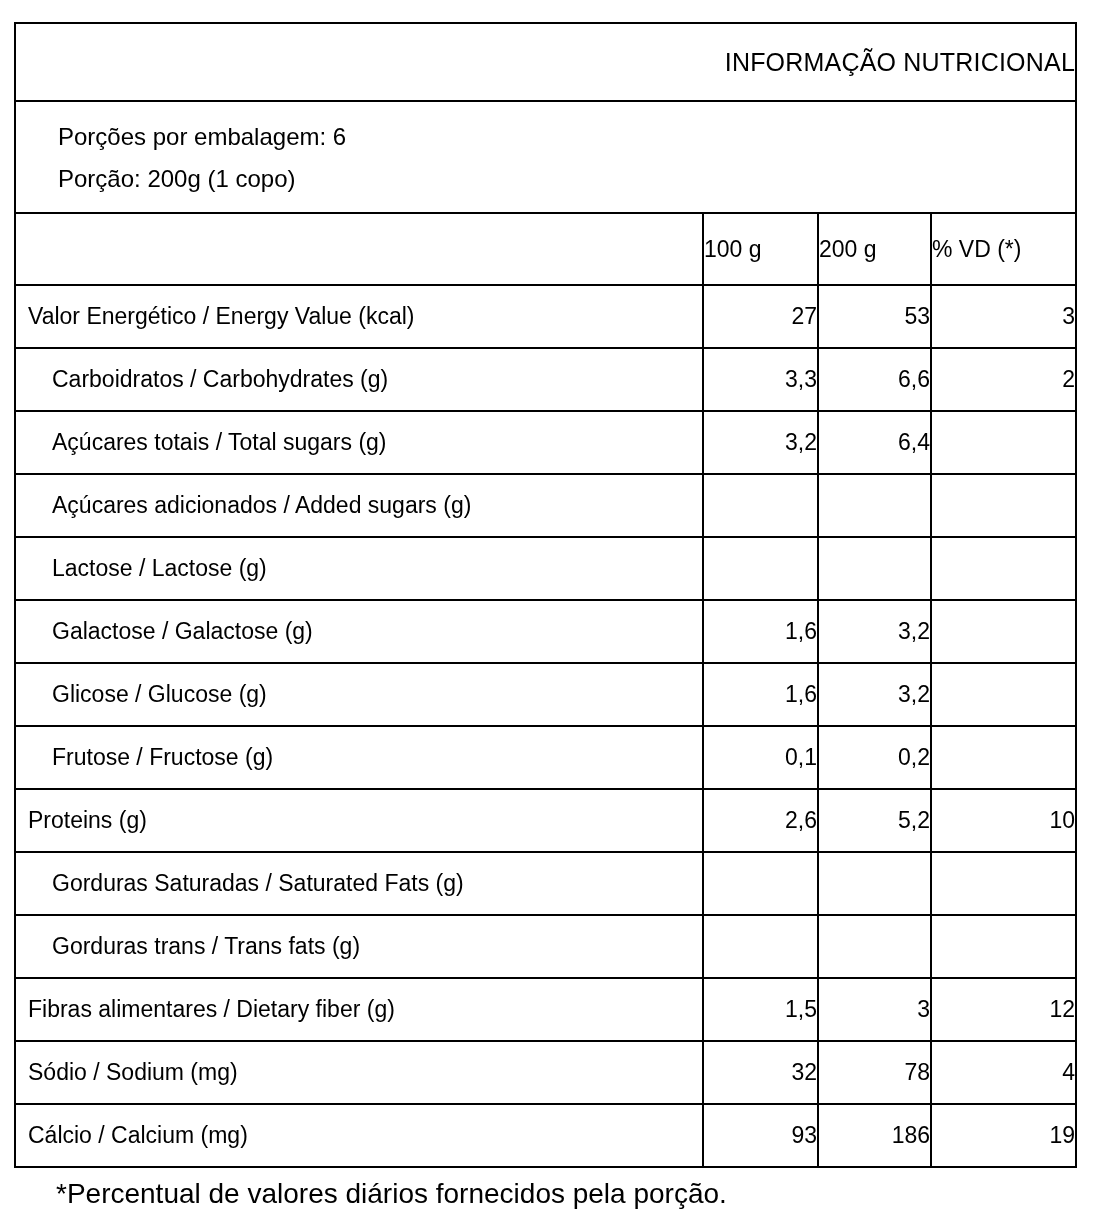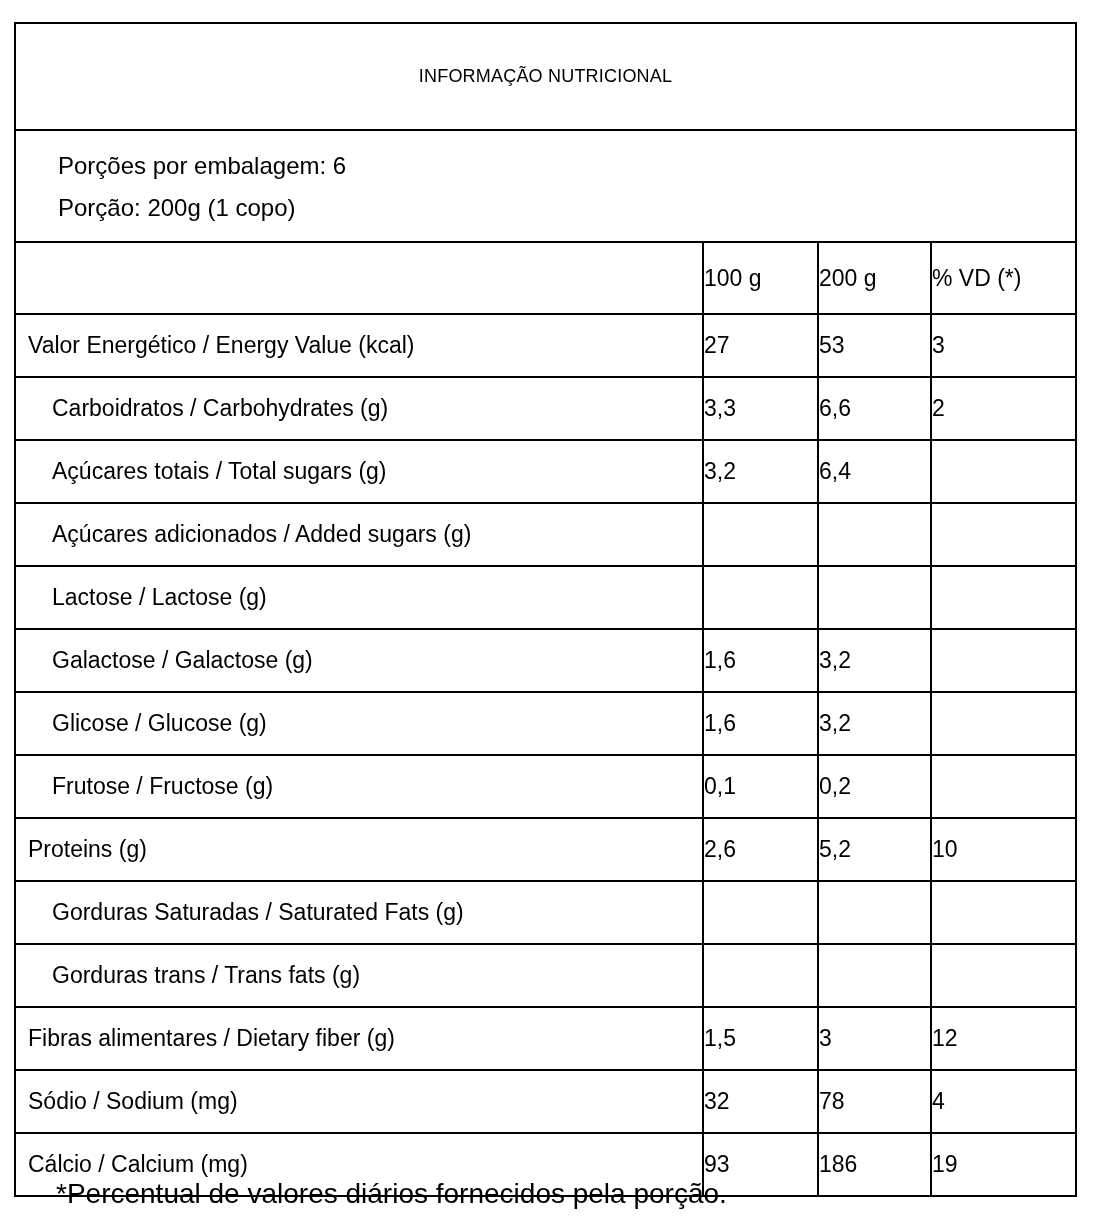--- a/index.html
+++ b/index.html
@@ -23,23 +23,23 @@
     border-collapse: collapse;
     table-layout: fixed;
   }
   table.nutrition td, table.nutrition th {
     border: 2px solid #000000;
     background: #ffffff;
     font-weight: normal;
     vertical-align: middle;
   }
   td.title-cell {
-    height: 107px;
-    text-align: center;
-    font-size: 18px;
+    height: 78px;
+    text-align: right;
+    font-size: 25px;
     font-weight: bold;
     letter-spacing: 0.2px;
   }
   td.servings-cell {
     height: 108px;
     padding: 14px 0 12px 42px;
     font-size: 24px;
     font-weight: bold;
   }
   td.servings-cell .line { line-height: 42px; }
@@ -50,21 +50,21 @@
   td.row-label {
     height: 63px;
     font-size: 23px;
     padding-left: 12px;
     text-align: left;
   }
   td.row-label.indent { padding-left: 36px; }
   td.val {
     height: 63px;
     font-size: 23px;
-    text-align: left;
+    text-align: right;
   }
   .footnote {
     position: absolute;
     left: 56px;
     top: 1178px;
     font-size: 28px;
   }
 </style>
 </head>
 <body>

